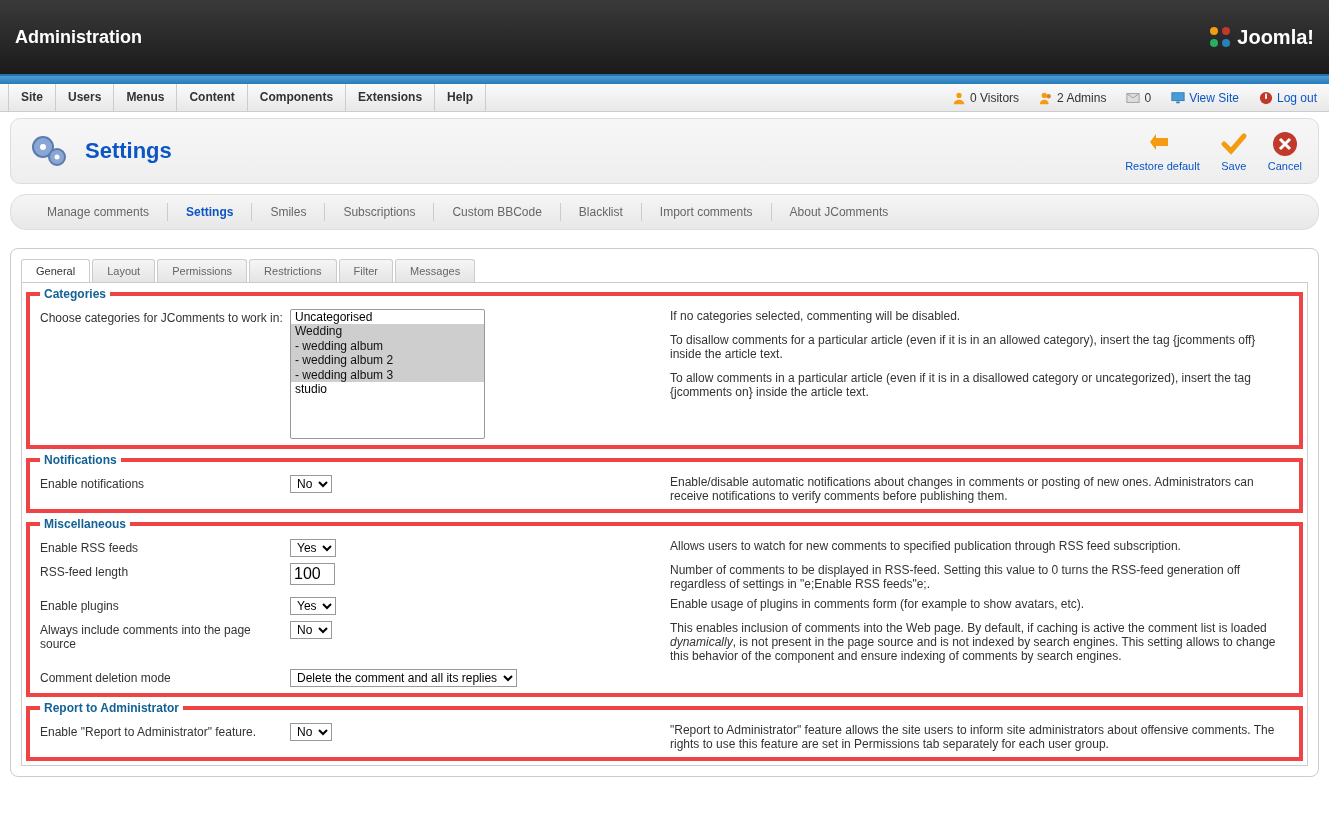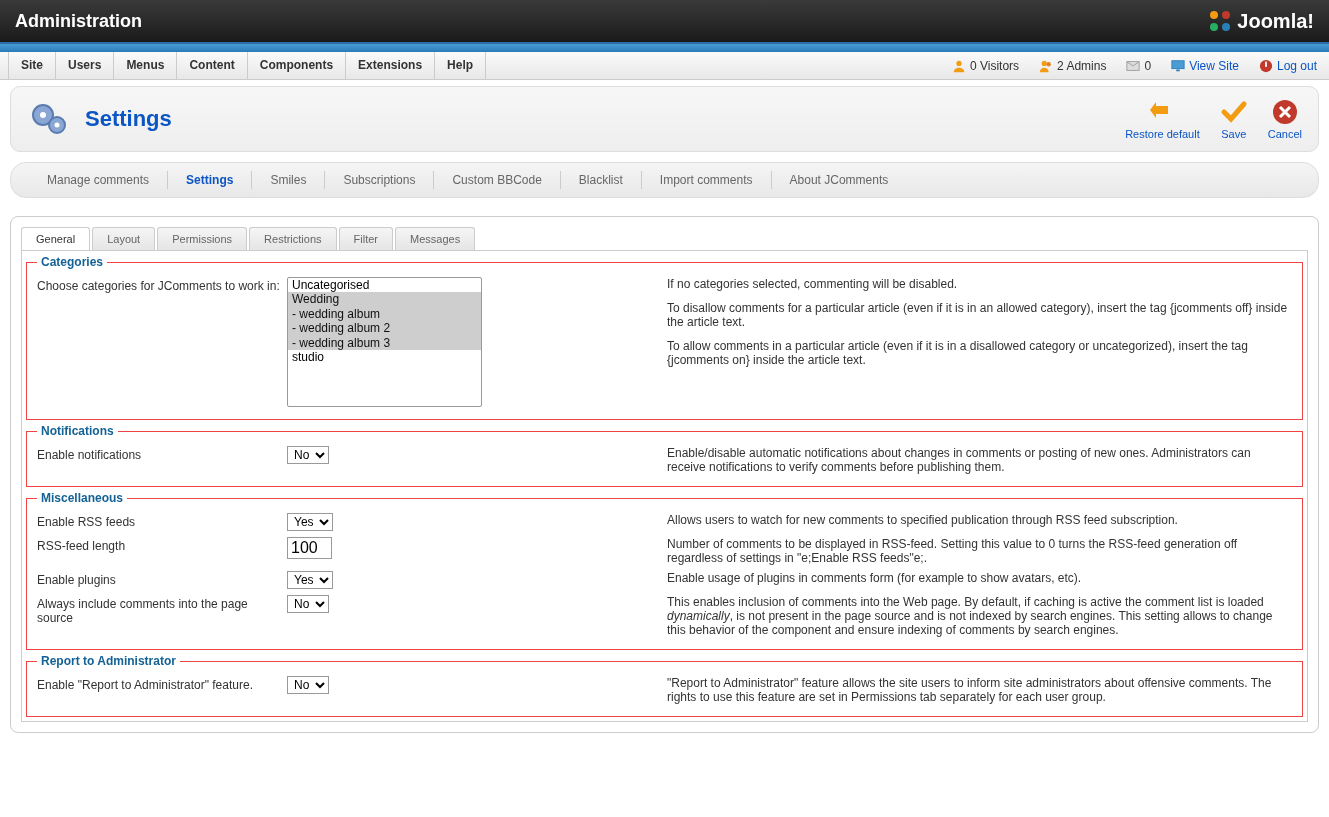--- a/index.html
+++ b/index.html
@@ -1,18 +1,18 @@
 <!DOCTYPE html>
 <html><head>
 <meta charset="utf-8">
 <style>
 * { box-sizing: border-box; margin: 0; padding: 0; }
 body { font-family: Arial, Helvetica, sans-serif; font-size: 12px; background: #fff; color: #333; }
 
-.header { background: linear-gradient(#3a3a3a, #1a1a1a); color: #fff; padding: 8px 15px; display: flex; justify-content: space-between; align-items: center; border-bottom: 2px solid #2a6ea8; }
+.header { background: linear-gradient(#3a3a3a, #1a1a1a); color: #fff; padding: 24px 15px; display: flex; justify-content: space-between; align-items: center; border-bottom: 2px solid #2a6ea8; }
 .header-title { font-size: 18px; font-weight: bold; }
 .header-logo { display: flex; align-items: center; font-size: 20px; font-weight: bold; }
 .header-logo svg { margin-right: 4px; }
 .blue-bar { height: 8px; background: linear-gradient(#4a9cd4, #2a7cb8); }
 
 .menubar { background: linear-gradient(#fafafa, #e8e8e8); border-bottom: 1px solid #ccc; display: flex; justify-content: space-between; padding: 0 8px; height: 28px; }
 .menubar-left { display: flex; }
 .menubar-left .menu-item { padding: 6px 12px; border-right: 1px solid #ccc; font-weight: bold; color: #333; cursor: pointer; }
 .menubar-left .menu-item:first-child { border-left: 1px solid #ccc; }
 .menubar-right { display: flex; align-items: center; gap: 20px; padding-right: 4px; }
@@ -33,21 +33,21 @@
 .subnav-item:last-child { border-right: none; }
 .subnav-item.active { color: #0b55c4; font-weight: bold; }
 
 .settings-panel { margin-top: 18px; border: 1px solid #ccc; border-radius: 8px; padding: 10px; }
 .tabs { display: flex; margin-bottom: 0; }
 .tab { background: linear-gradient(#f5f5f5, #e5e5e5); border: 1px solid #ccc; border-bottom: none; padding: 5px 14px; margin-right: 2px; border-radius: 3px 3px 0 0; color: #666; cursor: pointer; font-size: 11px; }
 .tab.active { background: #fff; color: #333; }
 
 .tab-body { border: 1px solid #ccc; padding: 0; }
 
-fieldset { border: 1px solid #ef4444; margin: 4px; padding: 8px 10px 6px 10px; }
+fieldset { border: 4px solid #ef4444; margin: 4px; padding: 8px 10px 0 10px; }
 legend { color: #146295; font-weight: bold; padding: 0 4px; font-size: 12px; }
 
 .field-row { display: flex; align-items: flex-start; margin-bottom: 6px; }
 .field-label { width: 250px; color: #333; padding-top: 2px; }
 .field-control { width: 370px; }
 .field-desc { flex: 1; color: #333; padding-left: 10px; }
 .field-desc p { margin-bottom: 10px; }
 .field-desc em { font-style: italic; }
 
 select.multiselect { width: 195px; height: 130px; font-family: Arial; font-size: 12px; border: 1px solid #999; }
@@ -231,20 +231,25 @@
           <div class="field-control"><select class="small"><option>Yes</option></select></div>
           <div class="field-desc">Enable usage of plugins in comments form (for example to show avatars, etc).</div>
         </div>
         <div class="field-row">
           <div class="field-label">Always include comments into the page source</div>
           <div class="field-control"><select class="small"><option>No</option></select></div>
           <div class="field-desc">
             <span>This enables inclusion of comments into the Web page. By default, if caching is active the comment list is loaded </span><em>dynamically</em><span>, is not present in the page source and is not indexed by search engines. This setting allows to change this behavior of the component and ensure indexing of comments by search engines.</span>
           </div>
         </div>
+        <div class="field-row">
+          <div class="field-label">Comment deletion mode</div>
+          <div class="field-control"><select class="small"><option>Delete the comment and all its replies</option></select></div>
+          <div class="field-desc"></div>
+        </div>
       </fieldset>
 
       <fieldset>
         <legend>Report to Administrator</legend>
         <div class="field-row">
           <div class="field-label">Enable "Report to Administrator" feature.</div>
           <div class="field-control"><select class="small"><option>No</option></select></div>
           <div class="field-desc">"Report to Administrator" feature allows the site users to inform site administrators about offensive comments. The rights to use this feature are set in Permissions tab separately for each user group.</div>
         </div>
       </fieldset>

